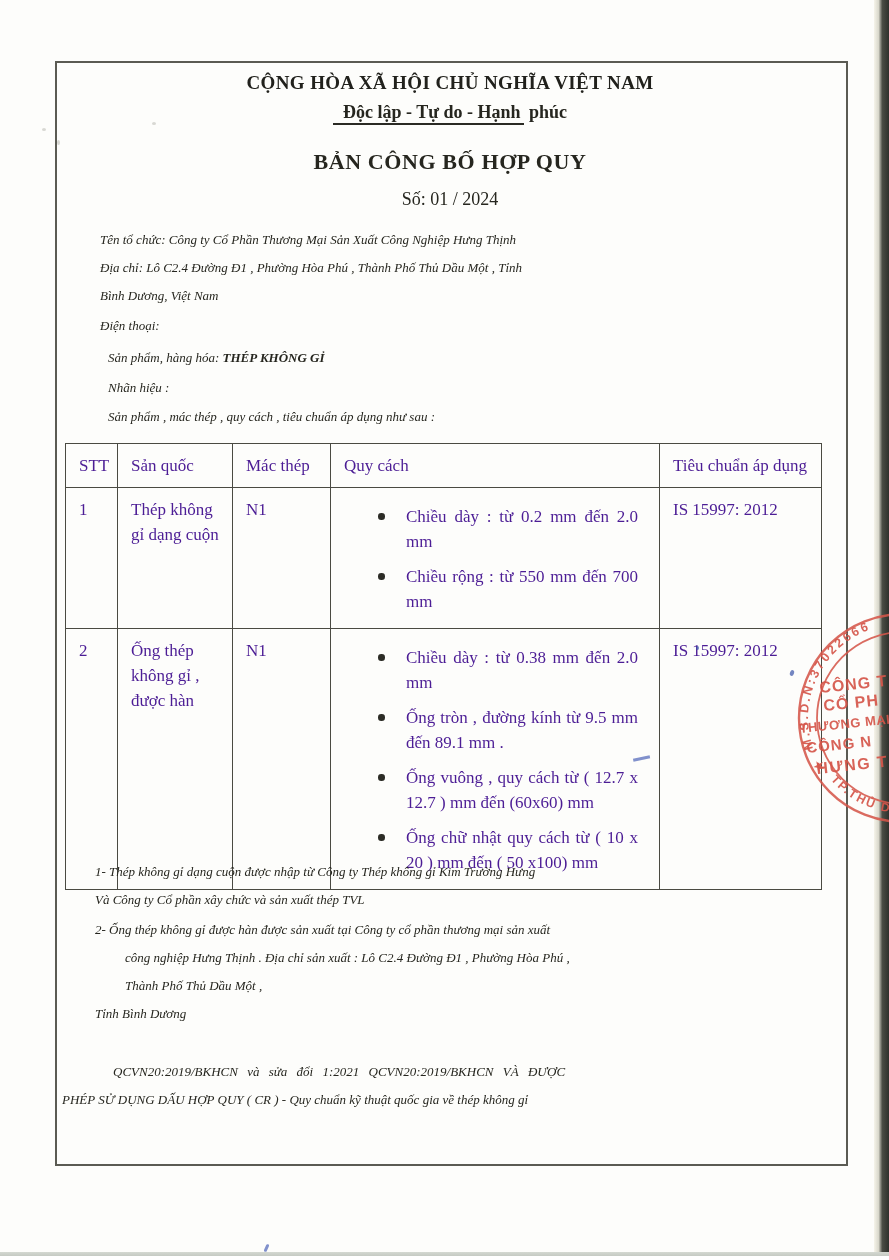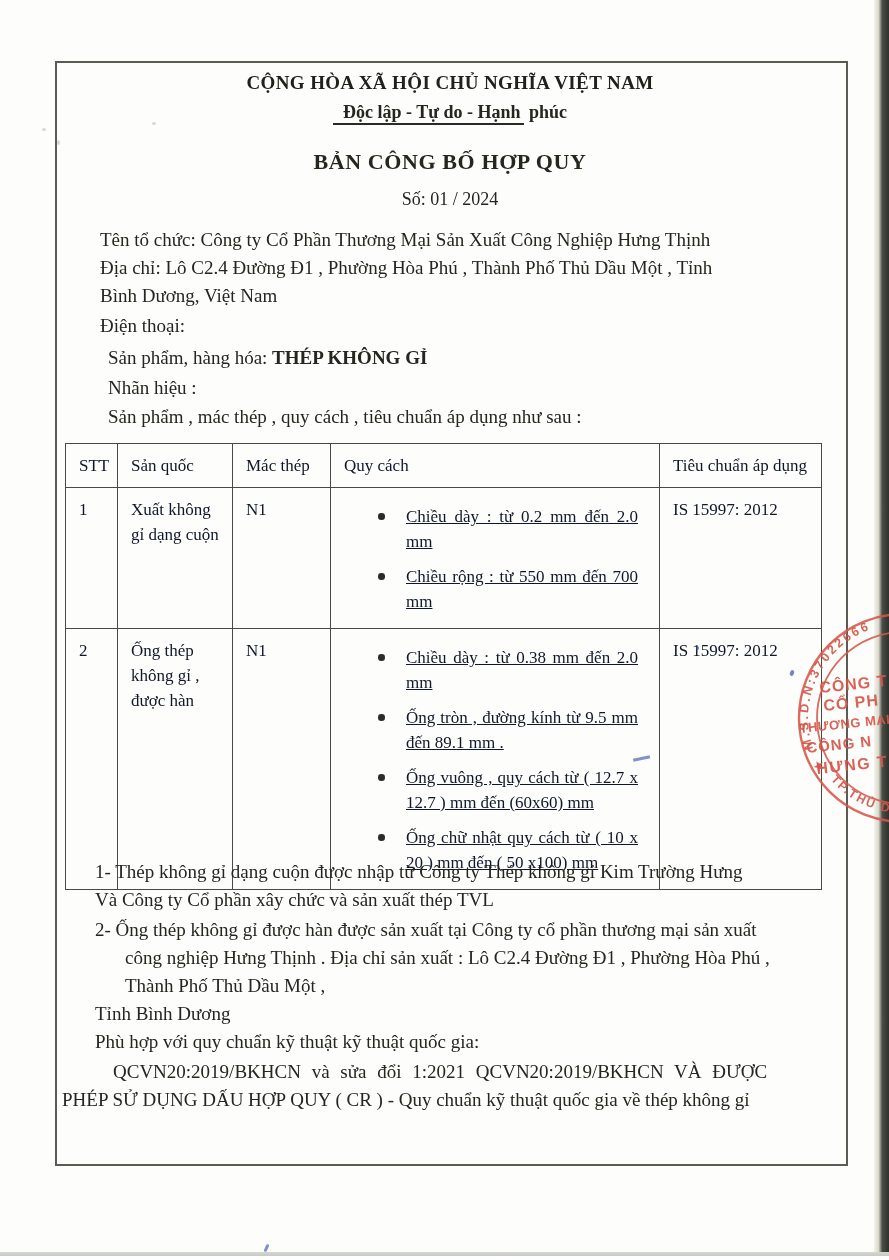--- a/index.html
+++ b/index.html
@@ -19,45 +19,45 @@
   .edge-bottom{
     position:absolute;left:0;top:1252px;width:889px;height:8px;
     background:linear-gradient(to bottom,#d4d8d1 0%,#c2c7c0 60%,#aeb3ac 100%);
   }
   .speck{position:absolute;background:#b9b9b2;opacity:.55;border-radius:50%;}
   
   .frame{
     position:absolute;left:55px;top:61px;width:789px;height:1101px;
     border:2px solid #5b5b53;
   }
-  .line{position:absolute;white-space:nowrap;font-size:19px;line-height:28px;}
+  .line{position:absolute;white-space:nowrap;font-size:13px;line-height:28px;font-style:italic;}
   .center-line{position:absolute;left:55px;width:790px;text-align:center;white-space:nowrap;}
   .nat-title{top:72px;font-size:19px;font-weight:bold;letter-spacing:.4px;color:#21211c;}
   .motto{top:102px;font-size:18px;font-weight:bold;text-align:center;}
   .motto .u{border-bottom:2.5px solid #2a2a24;padding:0 4px 1px 10px;}
   .doc-title{top:149px;font-size:22px;font-weight:bold;letter-spacing:.6px;}
   .doc-number{top:189px;font-size:18px;}
   .bold{font-weight:bold;}
   
   table.spec{
     position:absolute;left:65px;top:443px;width:756px;
     border-collapse:collapse;table-layout:fixed;
-    font-size:17px;color:#0f172a;
+    font-size:17px;color:#4c1d95;
   }
   table.spec td,table.spec th{
     border:1.6px solid #4a4a42;
     vertical-align:top;font-weight:normal;text-align:left;
     padding:9px 12px 4px 13px;line-height:25px;
   }
   th.c-stt,td.c-stt{text-align:center;padding-left:4px;padding-right:4px;}
   td.c-grade{text-align:center;font-family:Liberation Serif, serif;}
   td.c-prod{text-align:justify;}
   th.nowrap{white-space:nowrap;padding-left:12px;padding-right:4px;}
   td.c-spec{padding:2px 8px 2px 0;}
-  .spec-item{display:flex;margin:7px 0 10px 0;text-decoration:underline;}
+  .spec-item{display:flex;margin:7px 0 10px 0;}
   .spec-bullet{width:28px;margin-left:34px;flex:none;}
   .spec-bullet::before{content:"";display:block;width:6.5px;height:6.5px;border-radius:50%;background:#2c2c26;margin-top:9px;}
   .spec-text{flex:1;text-align:justify;padding-right:9px;line-height:25px;}
   td.c-std{white-space:nowrap;padding-left:13px;}
   
   .reg1{word-spacing:6px;}
   
   .stamp{position:absolute;left:780px;top:604px;}
   .pen{position:absolute;opacity:.7;}
 </style>
@@ -98,21 +98,21 @@
     <tbody>
         <tr style="height:44px;">
       <th class="c-stt">STT</th>
       <th>Sản quốc</th>
       <th>Mác thép</th>
       <th>Quy cách</th>
       <th class="nowrap">Tiêu chuẩn áp dụng</th>
     </tr>
     <tr style="height:95px;">
       <td class="c-stt">1</td>
-      <td class="c-prod">Xuất không gỉ dạng cuộn</td>
+      <td class="c-prod">Thép không gỉ dạng cuộn</td>
       <td class="c-grade">N1</td>
       <td class="c-spec">
         <div class="spec-item">
               <span class="spec-bullet"></span>
               <span class="spec-text">Chiều dày : từ 0.2 mm đến 2.0 mm</span>
             </div>
         <div class="spec-item">
               <span class="spec-bullet"></span>
               <span class="spec-text">Chiều rộng : từ 550 mm đến 700 mm</span>
             </div>
@@ -145,21 +145,20 @@
     </tr>
   </tbody>
     </table>
 
   <div class="line" style="left:95px;top:858px;">1-  Thép không gỉ dạng cuộn được nhập từ Công ty Thép không gỉ Kim Trường Hưng</div>
   <div class="line" style="left:95px;top:886px;">Và Công ty Cổ phần xây chức và sản xuất thép TVL</div>
   <div class="line" style="left:95px;top:916px;">2-  Ống thép không gỉ được hàn được sản xuất tại Công ty cổ phần thương mại sản xuất</div>
   <div class="line" style="left:125px;top:944px;">công nghiệp Hưng Thịnh . Địa chỉ sản xuất : Lô C2.4 Đường Đ1 , Phường Hòa Phú ,</div>
   <div class="line" style="left:125px;top:972px;">Thành Phố Thủ Dầu Một ,</div>
   <div class="line" style="left:95px;top:1000px;">Tỉnh Bình Dương</div>
-  <div class="line" style="left:95px;top:1028px;">Phù hợp với quy chuẩn kỹ thuật kỹ thuật quốc gia:</div>
   <div class="line reg1" style="left:113px;top:1058px;">QCVN20:2019/BKHCN và sửa đổi 1:2021 QCVN20:2019/BKHCN VÀ ĐƯỢC</div>
   <div class="line" style="left:62px;top:1086px;">PHÉP SỬ DỤNG DẤU HỢP QUY ( CR ) -  Quy chuẩn kỹ thuật quốc gia về thép không gỉ</div>
 
   <svg class="stamp" width="250" height="235" viewBox="0 0 250 235">
     <g fill="none" stroke="#d5564a" stroke-opacity="0.88">
       <circle cx="123" cy="114" r="104" stroke-width="2.4"></circle>
       <circle cx="123" cy="114" r="86" stroke-width="1.8"></circle>
     </g>
     <defs>
       <path id="arcTop" d="M 33.7,146.5 A 95,95 0 1 1 216.6,97.5"></path>

